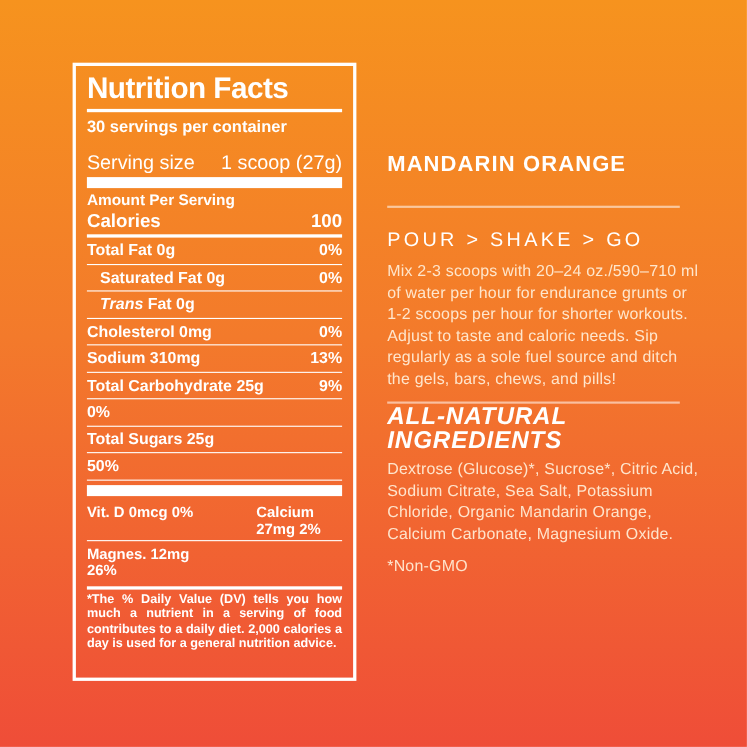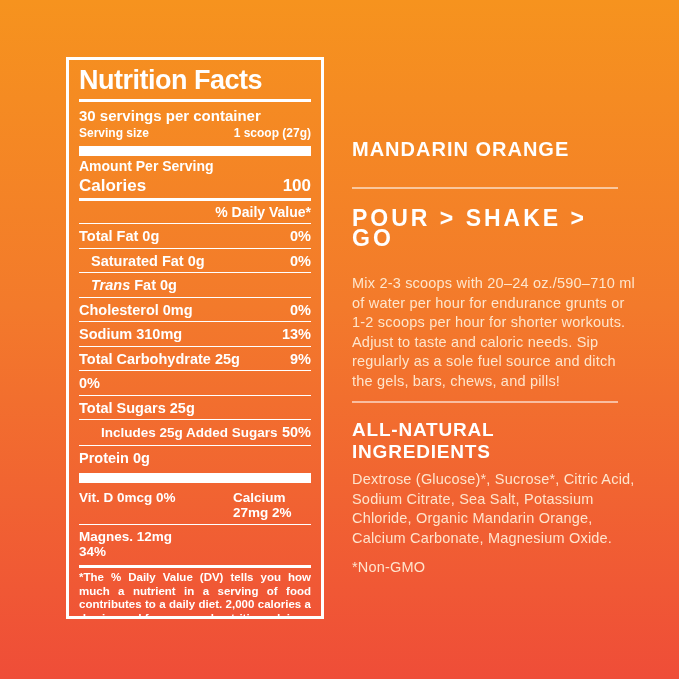--- a/index.html
+++ b/index.html
@@ -25,21 +25,21 @@
   }
   .nf-title {
     font-size: 27px; font-weight: bold; line-height: 29px;
     letter-spacing: -0.5px; margin-top: 1px;
   }
   .rule-med   { height: 3px;   background: #FFFFFF; margin-top: 4px; }
   .rule-med2  { height: 3px;   background: #FFFFFF; margin-top: 3px; }
   .bar-thick  { height: 10px;  background: #FFFFFF; margin: 4px 0 3px 0; }
   .nf-servings { font-size: 15px; font-weight: bold; line-height: 17px; margin-top: 5px; }
   .nf-row { display: flex; justify-content: space-between; align-items: baseline; }
-  .nf-serving-size { font-size: 12px; font-weight: bold; line-height: 17px; margin-top: 1px; }
+  .nf-serving-size { font-size: 18px; font-weight: normal; line-height: 17px; margin-top: 16px; }
   .nf-aps { font-size: 14px; font-weight: bold; line-height: 15px; margin-top: 2px; }
   .nf-calories { font-size: 17px; font-weight: bold; line-height: 19px; margin-top: 2px; }
   .nf-dv-header {
     font-size: 14px; font-weight: bold; line-height: 14px;
     text-align: right; padding: 4px 0 4px 0;
     border-bottom: 1.5px solid #FFFFFF;
   }
   .nutrient {
     font-size: 14.5px; font-weight: bold; line-height: 16px;
     padding: 4px 0 3.5px 0;
@@ -76,38 +76,37 @@
     width: 280px;
   }
   .divider {
     height: 2px; background: rgba(255,255,255,0.55);
     width: 266px;
   }
   .divider.d1 { margin-top: 24px; }
   .divider.d2 { margin-top: 10px; }
   .usage-heading {
     margin-top: 19px;
-    font-size: 23px; font-weight: bold; letter-spacing: 3px;
+    font-size: 18px; font-weight: normal; letter-spacing: 3px;
     line-height: 20px; color: #FFFFFF;
   }
   .usage-sub {
     margin-top: 3px;
     font-size: 18.5px; line-height: 20px; letter-spacing: 0.6px;
     color: rgba(255,240,220,0.95);
   }
   .body-text {
-    margin-top: 26px;
+    margin-top: 10px;
     font-size: 14.5px; line-height: 19.5px; letter-spacing: 0.2px;
     color: rgba(255,238,216,0.93);
     width: 286px;
   }
   .ing-heading {
-    margin-top: 16px;
-    font-size: 19px; font-weight: bold; letter-spacing: 0.8px;
-    line-height: 22px; color: #FFFFFF;
+    font-size: 22px; font-weight: bold; letter-spacing: 0.8px;
+    line-height: 22px; color: #FFFFFF; font-style: italic;
   }
   .ing-body { margin-top: 7px; }
   .non-gmo {
     margin-top: 10px;
     font-size: 14.5px; line-height: 19px; letter-spacing: 0.2px;
     color: rgba(255,238,216,0.93);
   }
 </style>
 </head>
 <body>
@@ -126,21 +125,20 @@
 
     <div class="bar-thick"></div>
 
     <div class="nf-aps">Amount Per Serving</div>
     <div class="nf-row nf-calories">
       <span>Calories</span>
       <span>100</span>
     </div>
     <div class="rule-med2"></div>
 
-    <div class="nf-dv-header">% Daily Value*</div>
 
     <div class="nf-row nutrient">
       <span>Total Fat 0g</span>
       <span>0%</span>
     </div>
     <div class="nf-row nutrient">
       <span class="ind1">Saturated Fat 0g</span>
       <span>0%</span>
     </div>
     <div class="nf-row nutrient">
@@ -160,37 +158,32 @@
       <span>9%</span>
     </div>
     <div class="nf-row nutrient">
       <span>0%</span>
     </div>
     <div class="nf-row nutrient">
       <span>Total Sugars 25g</span>
       <span></span>
     </div>
     <div class="nf-row nutrient">
-      <span class="ind2">Includes 25g Added Sugars</span>
       <span>50%</span>
-    </div>
-    <div class="nf-row nutrient last">
-      <span>Protein 0g</span>
-      <span></span>
     </div>
 
     <div class="bar-thick"></div>
 
     <div class="micro-grid">
       <div class="micro-row">
         <span>Vit. D 0mcg 0%</span>
         <span>Calcium 27mg 2%</span>
       </div>
       <div class="micro-row last">
-        <span>Magnes. 12mg 34%</span>
+        <span>Magnes. 12mg 26%</span>
         <span></span>
       </div>
     </div>
 
     <div class="rule-med2"></div>
     <div class="nf-footnote">*The % Daily Value (DV) tells you how much a nutrient in a serving of food contributes to a daily diet. 2,000 calories a day is used for a general nutrition advice.</div>
   </div>
 
   <div class="right-col">
     <div class="flavor">MANDARIN ORANGE</div>

